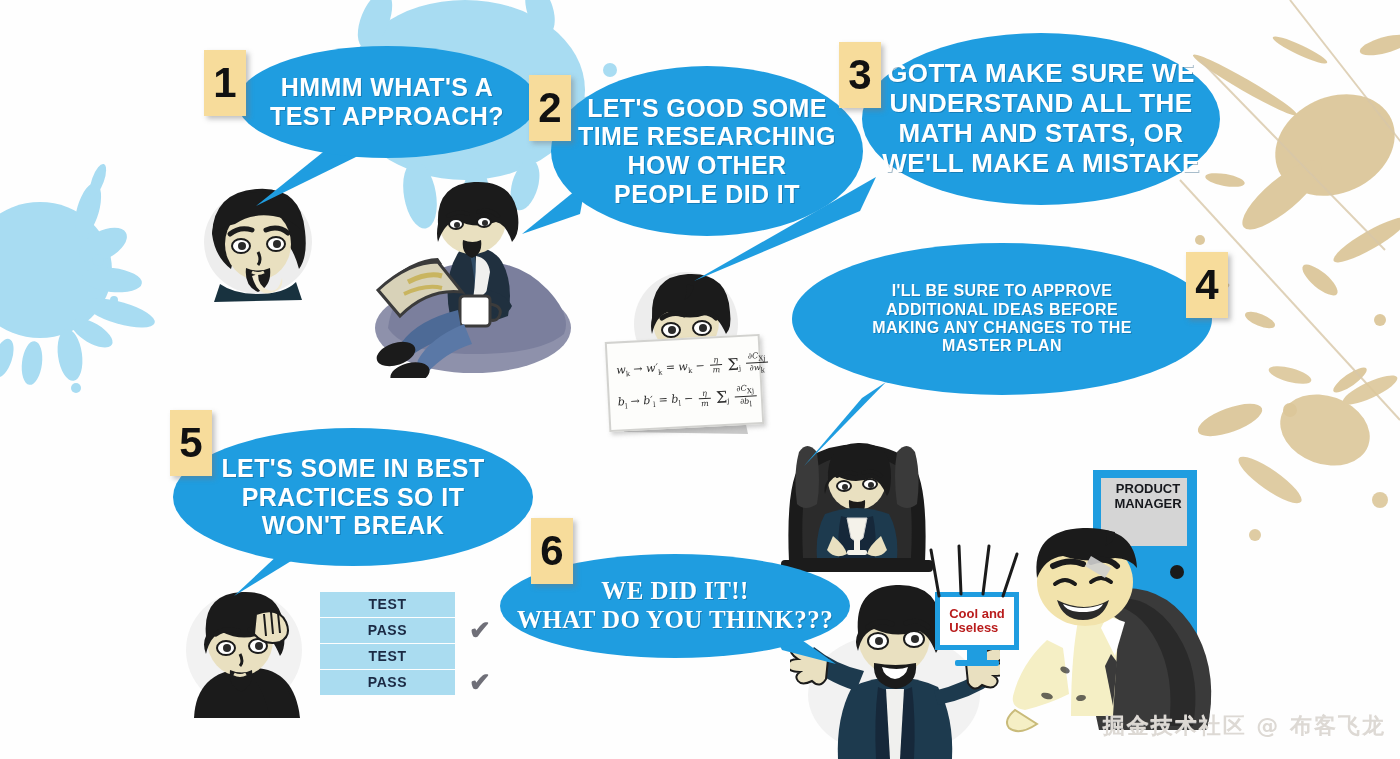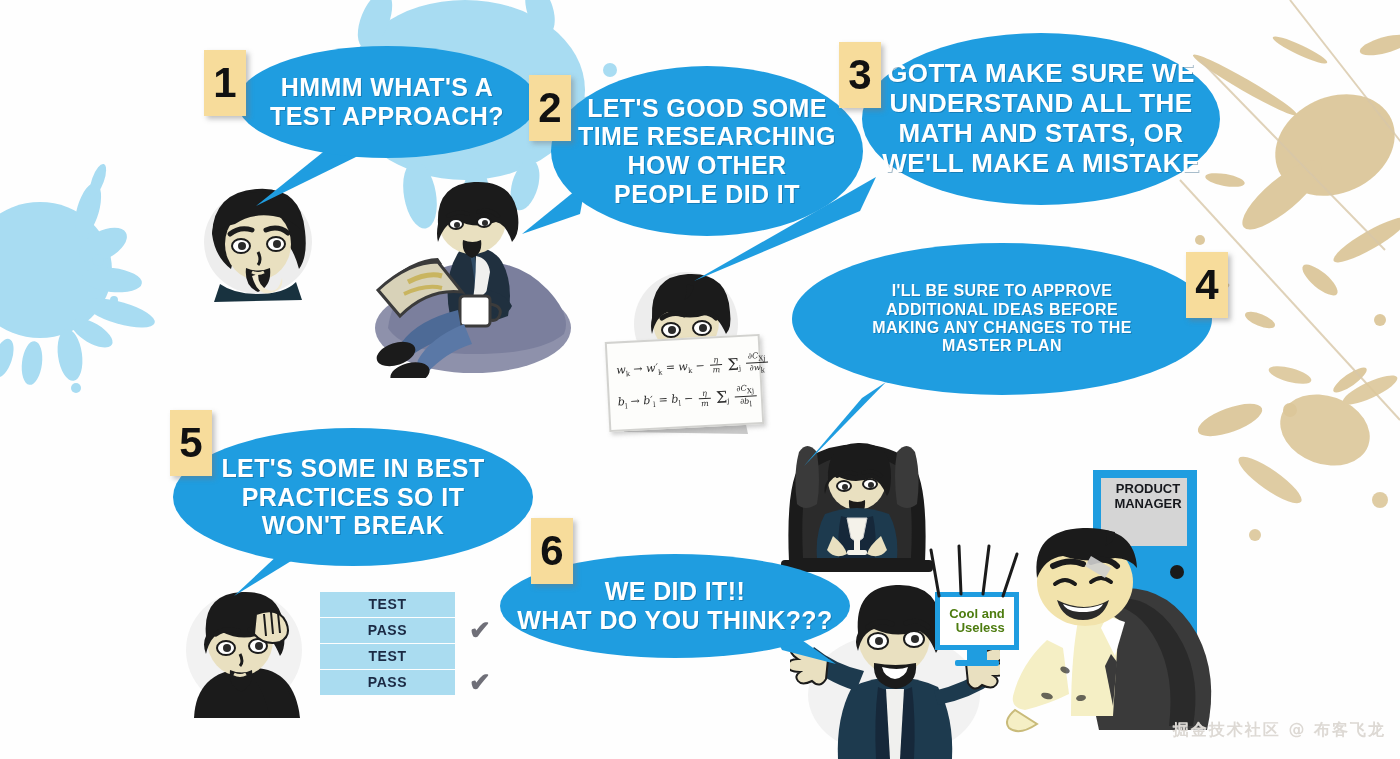--- a/index.html
+++ b/index.html
@@ -77,22 +77,22 @@
 
   
   #monitor{position:absolute;left:935px;top:592px;z-index:34;}
   .mon-screen{
     width:74px;height:48px;background:#ffffff;
     border:5px solid #1f9de0;
     display:flex;align-items:center;justify-content:center;
     box-sizing:content-box;
   }
   .mon-text{
-    font-size:13px;font-weight:bold;color:#4d7c0f;
-    text-align:right;line-height:1.1;white-space:pre-line;
+    font-size:13px;font-weight:bold;color:#b91c1c;
+    text-align:left;line-height:1.1;white-space:pre-line;
   }
   .mon-stand{width:20px;height:10px;background:#1f9de0;margin:0 auto;}
   .mon-base{width:44px;height:6px;background:#1f9de0;margin:0 auto;border-radius:2px;}
   .shine{position:absolute;left:-10px;top:-52px;}
 
   
   #door{
     position:absolute;left:1093px;top:470px;width:104px;height:172px;
     background:#1f9de0;z-index:20;
   }
@@ -133,21 +133,21 @@
   .frac .den{display:block;padding:0 2px;}
   .sig{font-size:16px;font-style:normal;vertical-align:middle;}
 
   
   .char{position:absolute;z-index:25;}
   .char svg{display:block;}
 
   
   #watermark{
     position:absolute;right:14px;bottom:18px;
-    color:#ddd9d4;font-size:16px;font-weight:bold;
+    color:#ddd9d4;font-size:22px;font-weight:bold;
     letter-spacing:2px;z-index:60;
     font-family:"DejaVu Sans", sans-serif;
     text-shadow:0 1px 0 rgba(255,255,255,.7);
     text-align:right;
   }
 </style>
 </head>
 <body>
 
 <div id="stage">
@@ -533,21 +533,21 @@
 MASTER PLAN</span>
   </div>
 
   <div class="bubble" style="left:173px;top:428px;width:360px;height:138px;">
     <span class="btext" style="font-size:25px;">LET'S SOME IN BEST
 PRACTICES SO IT
 WON'T BREAK</span>
   </div>
 
   <div class="bubble" style="left:500px;top:554px;width:350px;height:104px;">
-    <span class="btext" style="font-size:25px;">WE DID IT!!
+    <span class="btext" style="font-size:25px;font-family:Liberation Serif, serif;">WE DID IT!!
 WHAT DO YOU THINK???</span>
   </div>
 
   <div class="badge" style="left:204px;top:50px;">1</div>
   <div class="badge" style="left:529px;top:75px;">2</div>
   <div class="badge" style="left:839px;top:42px;">3</div>
   <div class="badge" style="left:1186px;top:252px;">4</div>
   <div class="badge" style="left:170px;top:410px;">5</div>
   <div class="badge" style="left:531px;top:518px;">6</div>
 

